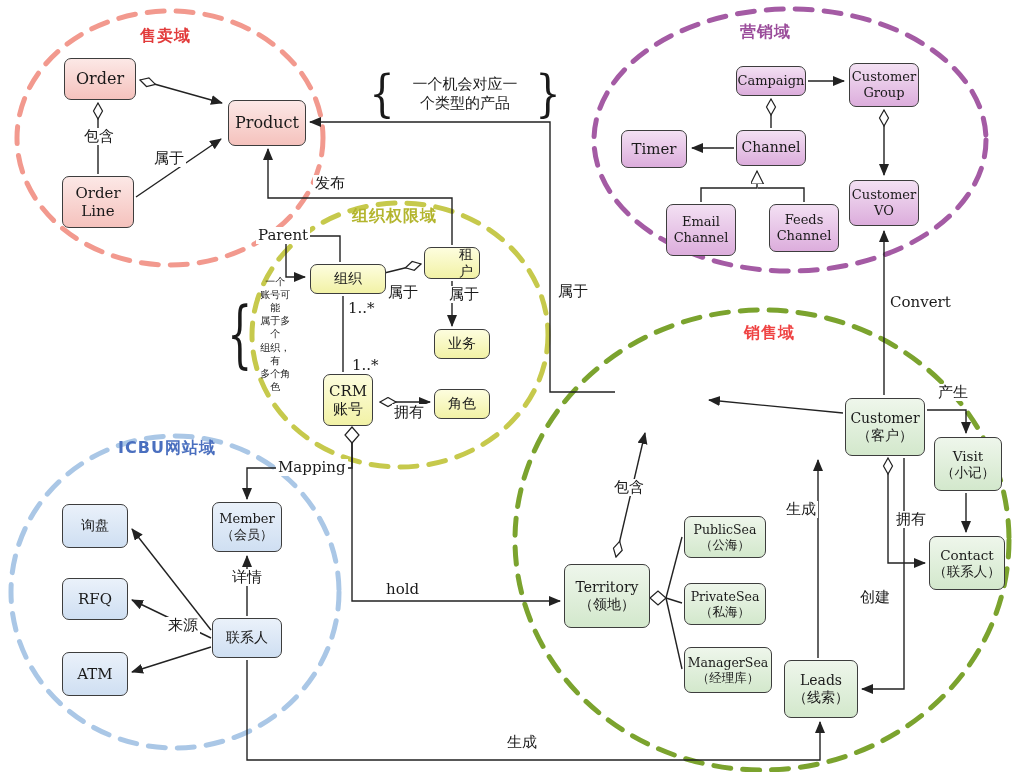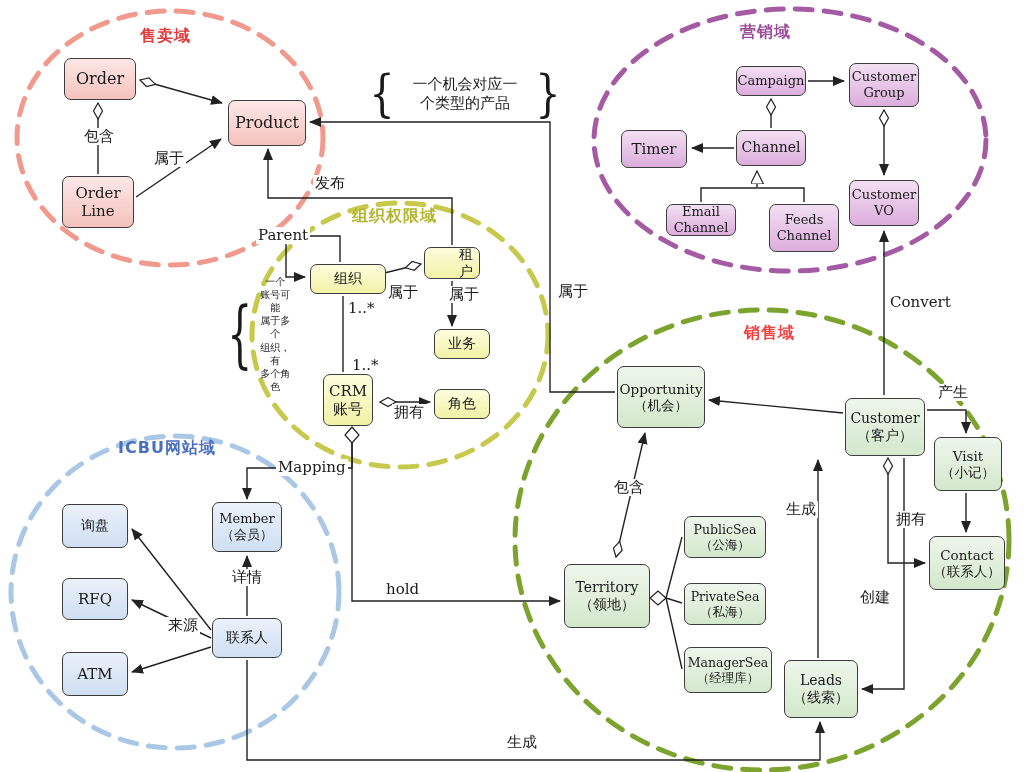--- a/index.html
+++ b/index.html
@@ -24,21 +24,21 @@
   .note-text{white-space:pre-line;text-align:center;}
 
   
   #n-order{left:64px;top:58px;width:72px;height:42px;font-size:16px;}
   #n-product{left:228px;top:100px;width:78px;height:46px;font-size:16px;}
   #n-orderline{left:62px;top:176px;width:72px;height:52px;font-size:15px;}
   #n-campaign{left:736px;top:66px;width:70px;height:30px;font-size:13px;}
   #n-customergroup{left:849px;top:63px;width:70px;height:44px;font-size:13px;}
   #n-timer{left:621px;top:130px;width:66px;height:38px;font-size:15px;}
   #n-channel{left:736px;top:130px;width:70px;height:36px;font-size:14px;}
-  #n-emailchannel{left:666px;top:204px;width:70px;height:32px;font-size:13px;}
+  #n-emailchannel{left:666px;top:204px;width:70px;height:52px;font-size:13px;}
   #n-feedschannel{left:769px;top:204px;width:70px;height:48px;font-size:13px;}
   #n-customervo{left:849px;top:180px;width:70px;height:46px;font-size:13px;}
   #n-org{left:310px;top:264px;width:76px;height:30px;}
   #n-tenant{left:424px;top:247px;width:56px;height:32px;padding-left:28px;}
   #n-business{left:434px;top:329px;width:56px;height:30px;}
   #n-crmaccount{left:323px;top:374px;width:50px;height:52px;font-size:15px;}
   #n-role{left:434px;top:389px;width:56px;height:30px;}
   #n-inquiry{left:62px;top:504px;width:66px;height:44px;}
   #n-rfq{left:62px;top:578px;width:66px;height:42px;font-size:15px;}
   #n-atm{left:62px;top:652px;width:66px;height:44px;font-size:15px;}
@@ -189,22 +189,20 @@
 账号</div>
   <div class="node f-yellow" id="n-role">角色</div>
 
   <div class="node f-blue" id="n-inquiry">询盘</div>
   <div class="node f-blue" id="n-rfq">RFQ</div>
   <div class="node f-blue" id="n-atm">ATM</div>
   <div class="node f-blue" id="n-member">Member
 （会员）</div>
   <div class="node f-blue" id="n-contacticbu">联系人</div>
 
-  <div class="node f-green" id="n-opportunity">Opportunity
-（机会）</div>
   <div class="node f-green" id="n-customer">Customer
 （客户）</div>
   <div class="node f-green" id="n-visit">Visit
 （小记）</div>
   <div class="node f-green" id="n-contact">Contact
 （联系人）</div>
   <div class="node f-green" id="n-publicsea">PublicSea
 （公海）</div>
   <div class="node f-green" id="n-privatesea">PrivateSea
 （私海）</div>

